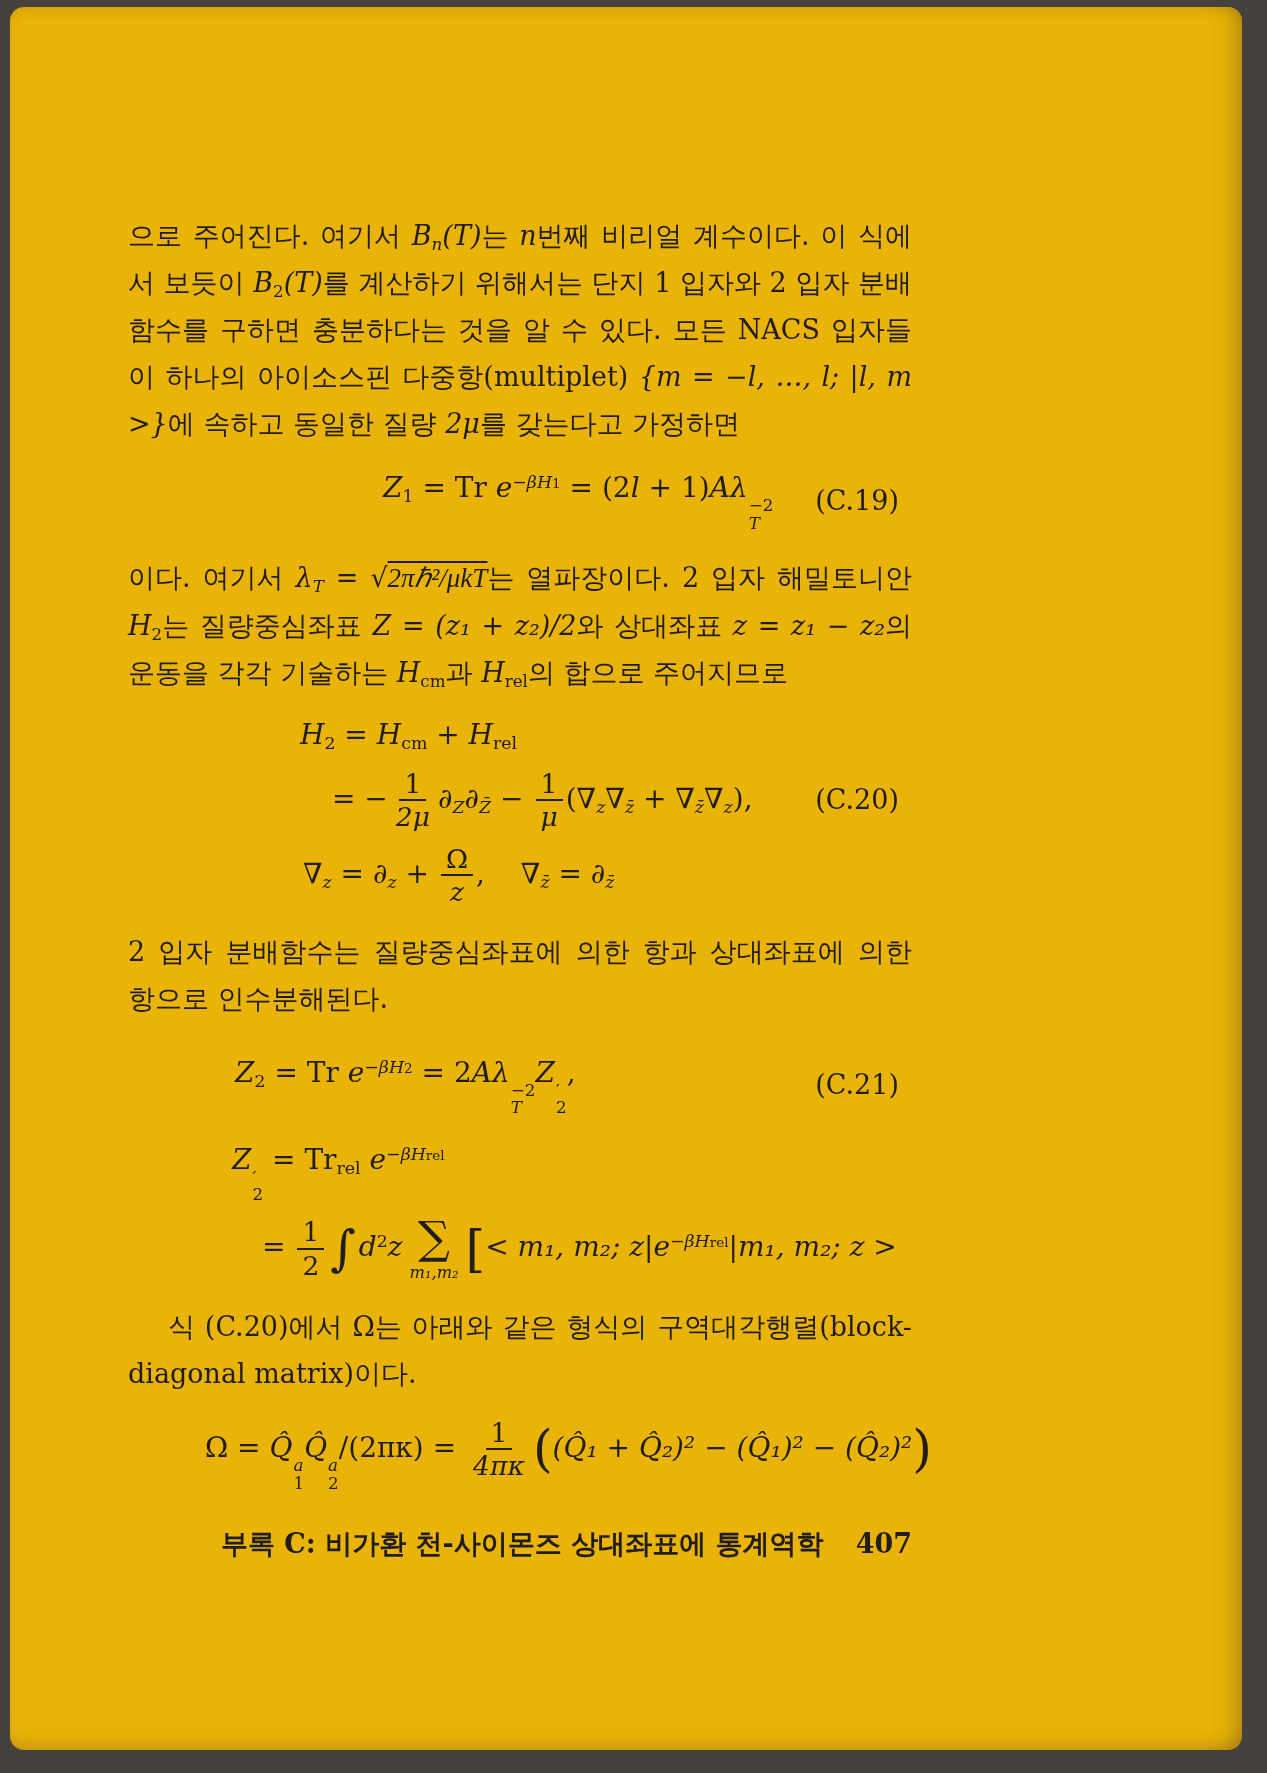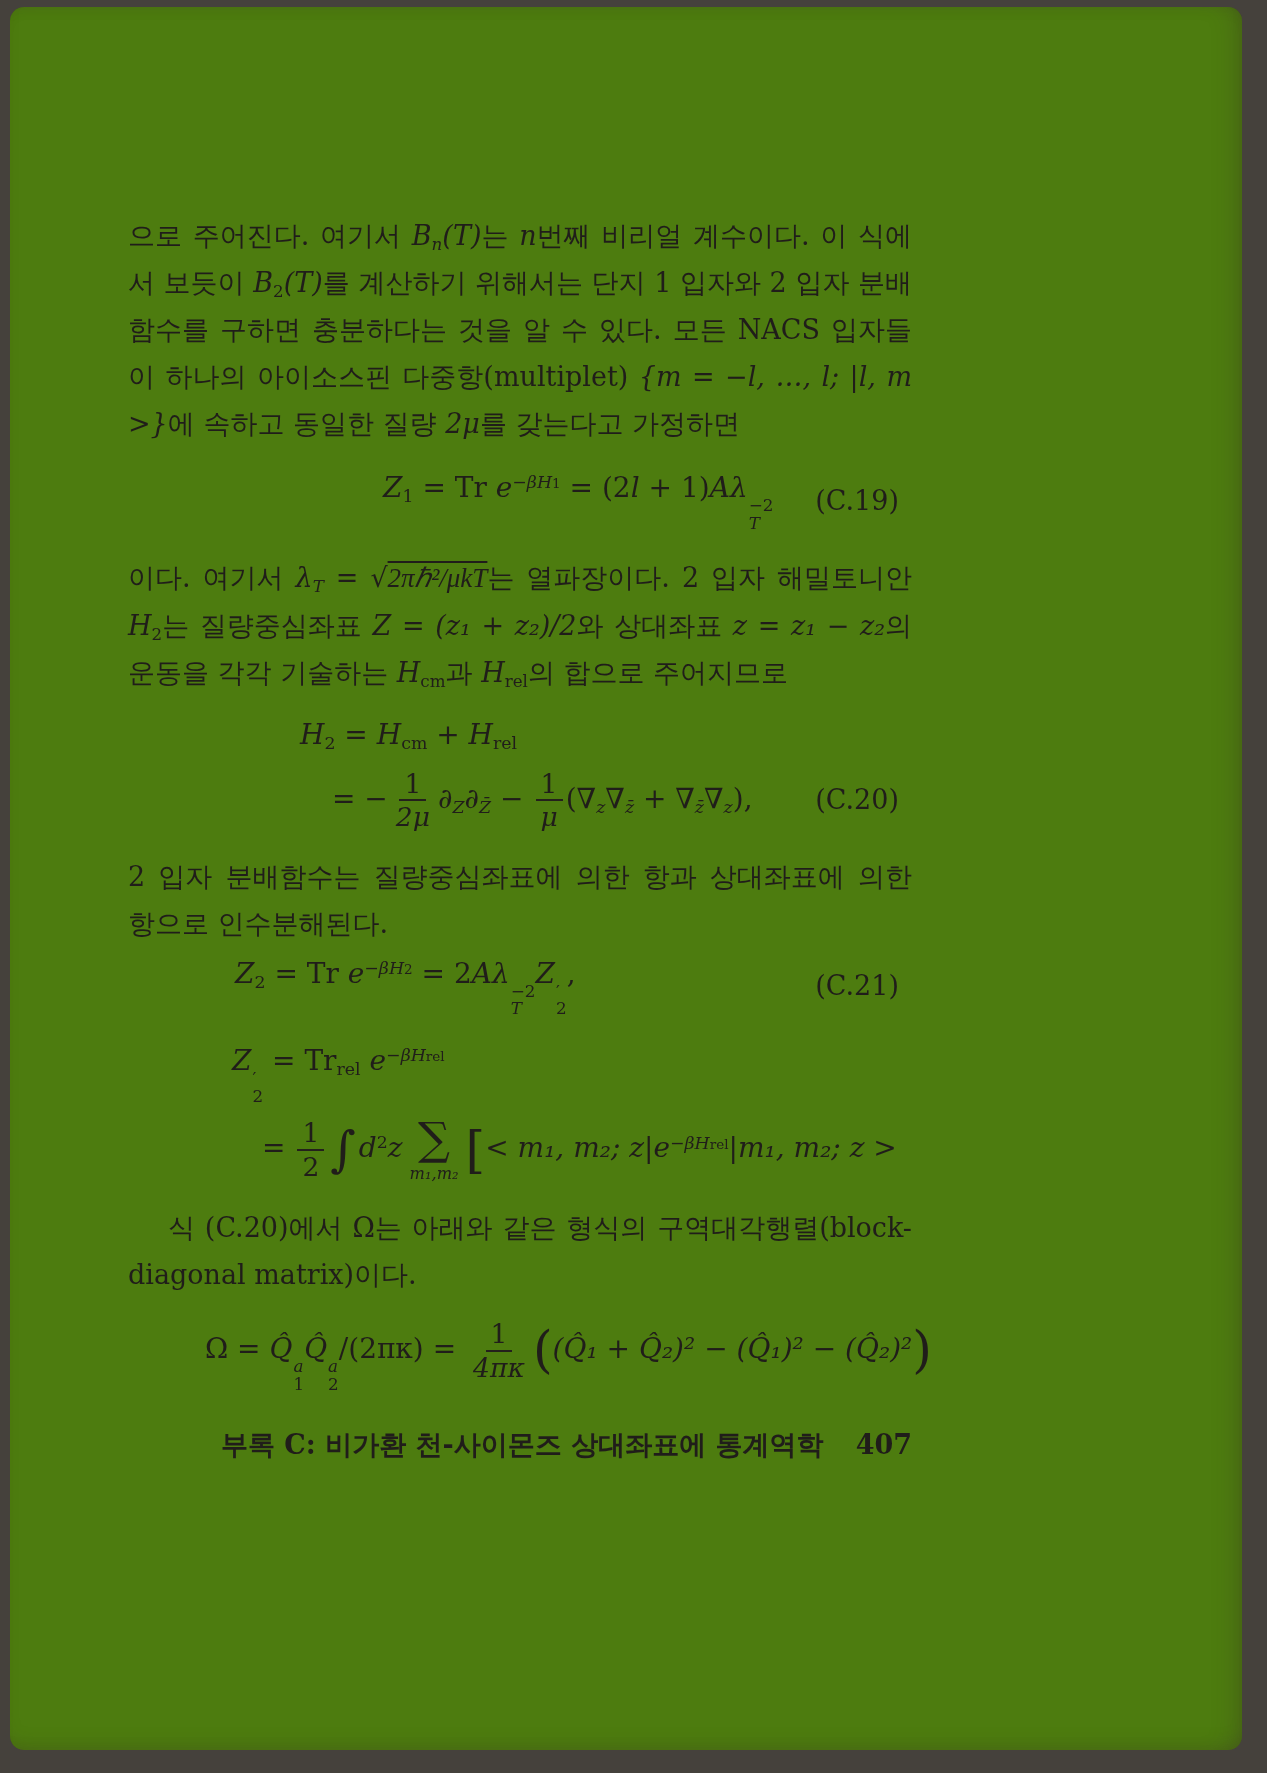--- a/index.html
+++ b/index.html
@@ -5,21 +5,21 @@
   html,body{margin:0;padding:0;}
   body{
     width:1267px;height:1773px;
     background:#45413c;
     position:relative;
     overflow:hidden;
     font-family:"DejaVu Serif","Liberation Serif",serif;
   }
   .page{
     position:absolute;left:10px;top:7px;right:25px;bottom:23px;
-    background:#4d7c0f;
+    background:#eab308;
     border-radius:14px;
     box-shadow: inset -18px 0 28px -18px rgba(60,50,40,.45),
                 inset 0 -14px 22px -16px rgba(60,50,40,.35),
                 inset 0 10px 16px -14px rgba(60,50,40,.25);
   }
   .content{
     position:absolute;left:118px;top:0;width:784px;
     padding-top:205px;
     color:#201d1a;
   }
@@ -95,25 +95,29 @@
       <div class="eqline" style="margin-left:172px;"><span class="it">H</span><sub>2</sub><span class="rm"> = </span><span class="it">H</span><sub class="rm">cm</sub><span class="rm"> + </span><span class="it">H</span><sub class="rm">rel</sub></div>
       <div class="eqline" style="margin-left:204px;margin-top:14px;"><span class="rm">= −</span><span class="frac">
             <span class="num rm">1</span>
             <span class="den it">2μ</span>
           </span><span class="it">∂</span><sub class="it">Z</sub><span class="it">∂</span><sub class="it">Z̄</sub><span class="rm"> − </span><span class="frac">
             <span class="num rm">1</span>
             <span class="den it">μ</span>
           </span><span class="rm">(∇</span><sub class="it">z</sub><span class="rm">∇</span><sub class="it">z̄</sub><span class="rm"> + ∇</span><sub class="it">z̄</sub><span class="rm">∇</span><sub class="it">z</sub><span class="rm">),</span>
         <span class="lbl">(C.20)</span>
       </div>
+      <div class="eqline" style="margin-left:175px;margin-top:10px;"><span class="rm">∇</span><sub class="it">z</sub><span class="rm"> = ∂</span><sub class="it">z</sub><span class="rm"> + </span><span class="frac">
+            <span class="num rm">Ω</span>
+            <span class="den it">z</span>
+          </span><span class="rm">,</span><span class="gap"></span><span class="rm">∇</span><sub class="it">z̄</sub><span class="rm"> = ∂</span><sub class="it">z̄</sub></div>
     </div>
 
     <p class="ko" style="margin-top:20px;"><span>2 입자 분배함수는 질량중심좌표에 의한 항과 상대좌표에 의한 항으로 인수분해된다.</span></p>
 
-    <div class="eq" style="margin-top:8px;text-decoration:underline;">
+    <div class="eq" style="margin-top:32px;text-decoration:underline;">
       <span class="body" style="margin-left:107px;"><span class="it">Z</span><sub>2</sub><span class="rm"> = Tr </span><span class="it">e</span><sup><span class="it">−βH</span><span class="ss">2</span></sup><span class="rm"> = 2</span><span class="it">A</span><span class="it">λ</span><span class="stk">
             <span class="rm">−2</span>
             <span class="it">T</span>
           </span><span class="it">Z</span><span class="stk">
             <span class="rm">′</span>
             <span class="rm">2</span>
           </span><span class="rm">,</span></span>
       <span class="lbl">(C.21)</span>
     </div>
 

